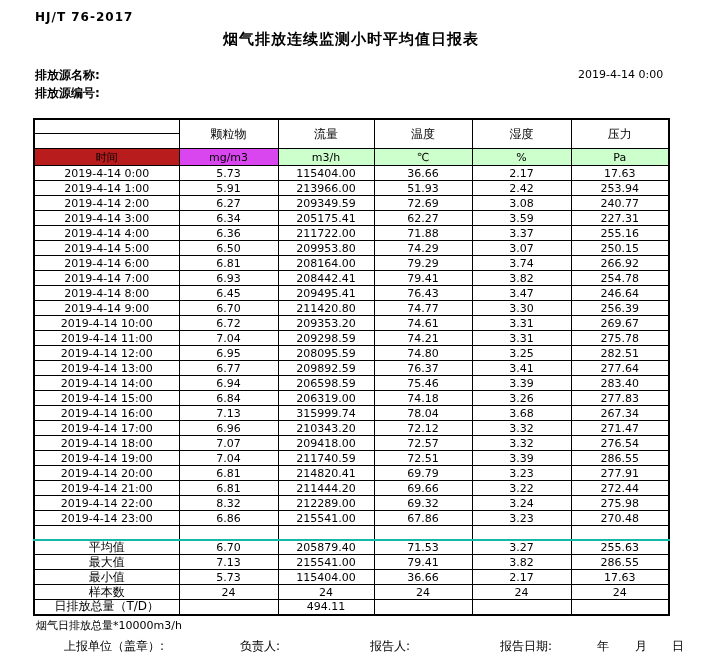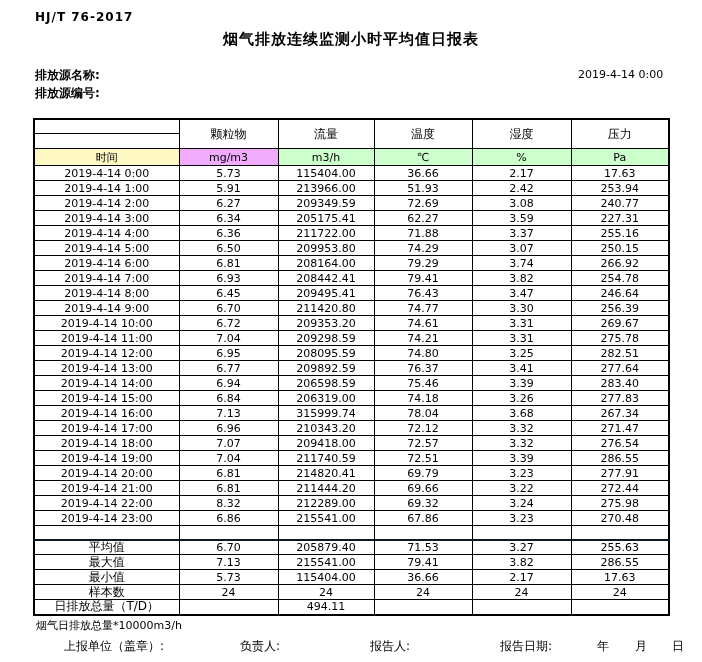--- a/index.html
+++ b/index.html
@@ -35,21 +35,21 @@
     height: 15px; padding: 0; overflow: hidden; white-space: nowrap;
   }
   tr.hdr1 td { height: 28px; font-size: 12px; }
   td.corner { padding: 0; }
   td.corner .half { height: 14px; }
   td.corner .half.top { border-bottom: 1px solid #000; }
   tr.hdr2 td { height: 17px; font-size: 11px; }
   tr.blank-row td { height: 14px; }
   tr.sum-row td { height: 15px; }
   tr.sum-row td.label { font-size: 12px; }
-  tr.sum-first td { border-top: 2px solid #0f172a; }
+  tr.sum-first td { border-top: 2px solid #14b8a6; }
 
   .note { position: absolute; left: 36px; top: 618px; font-size: 11px; }
   .sign-row { position: absolute; left: 0; top: 638px; width: 702px; height: 18px; font-size: 12px; }
   .sign-row span { position: absolute; top: 0; white-space: nowrap; }
   .lbl-unit { left: 36px; margin-left: 28px; }
   .lbl-resp { left: 240px; }
   .lbl-rept { left: 370px; }
   .lbl-date { left: 500px; }
   .lbl-year { left: 597px; }
   .lbl-month { left: 635px; }
@@ -82,22 +82,22 @@
           <div class="half top"></div>
           <div class="half"></div>
         </td>
         <td>颗粒物</td>
         <td>流量</td>
         <td>温度</td>
         <td>湿度</td>
         <td>压力</td>
       </tr>
       <tr class="hdr2">
-        <td style="background: #fef9c3;">时间</td>
-        <td style="background: #f0abfc;">mg/m3</td>
+        <td style="background: #b91c1c;">时间</td>
+        <td style="background: #d946ef;">mg/m3</td>
         <td style="background: rgb(204, 255, 204);">m3/h</td>
         <td style="background: rgb(204, 255, 204);">℃</td>
         <td style="background: rgb(204, 255, 204);">%</td>
         <td style="background: rgb(204, 255, 204);">Pa</td>
       </tr>
     <tr>
           <td>2019-4-14 0:00</td>
           <td>5.73</td>
           <td>115404.00</td>
           <td>36.66</td>

